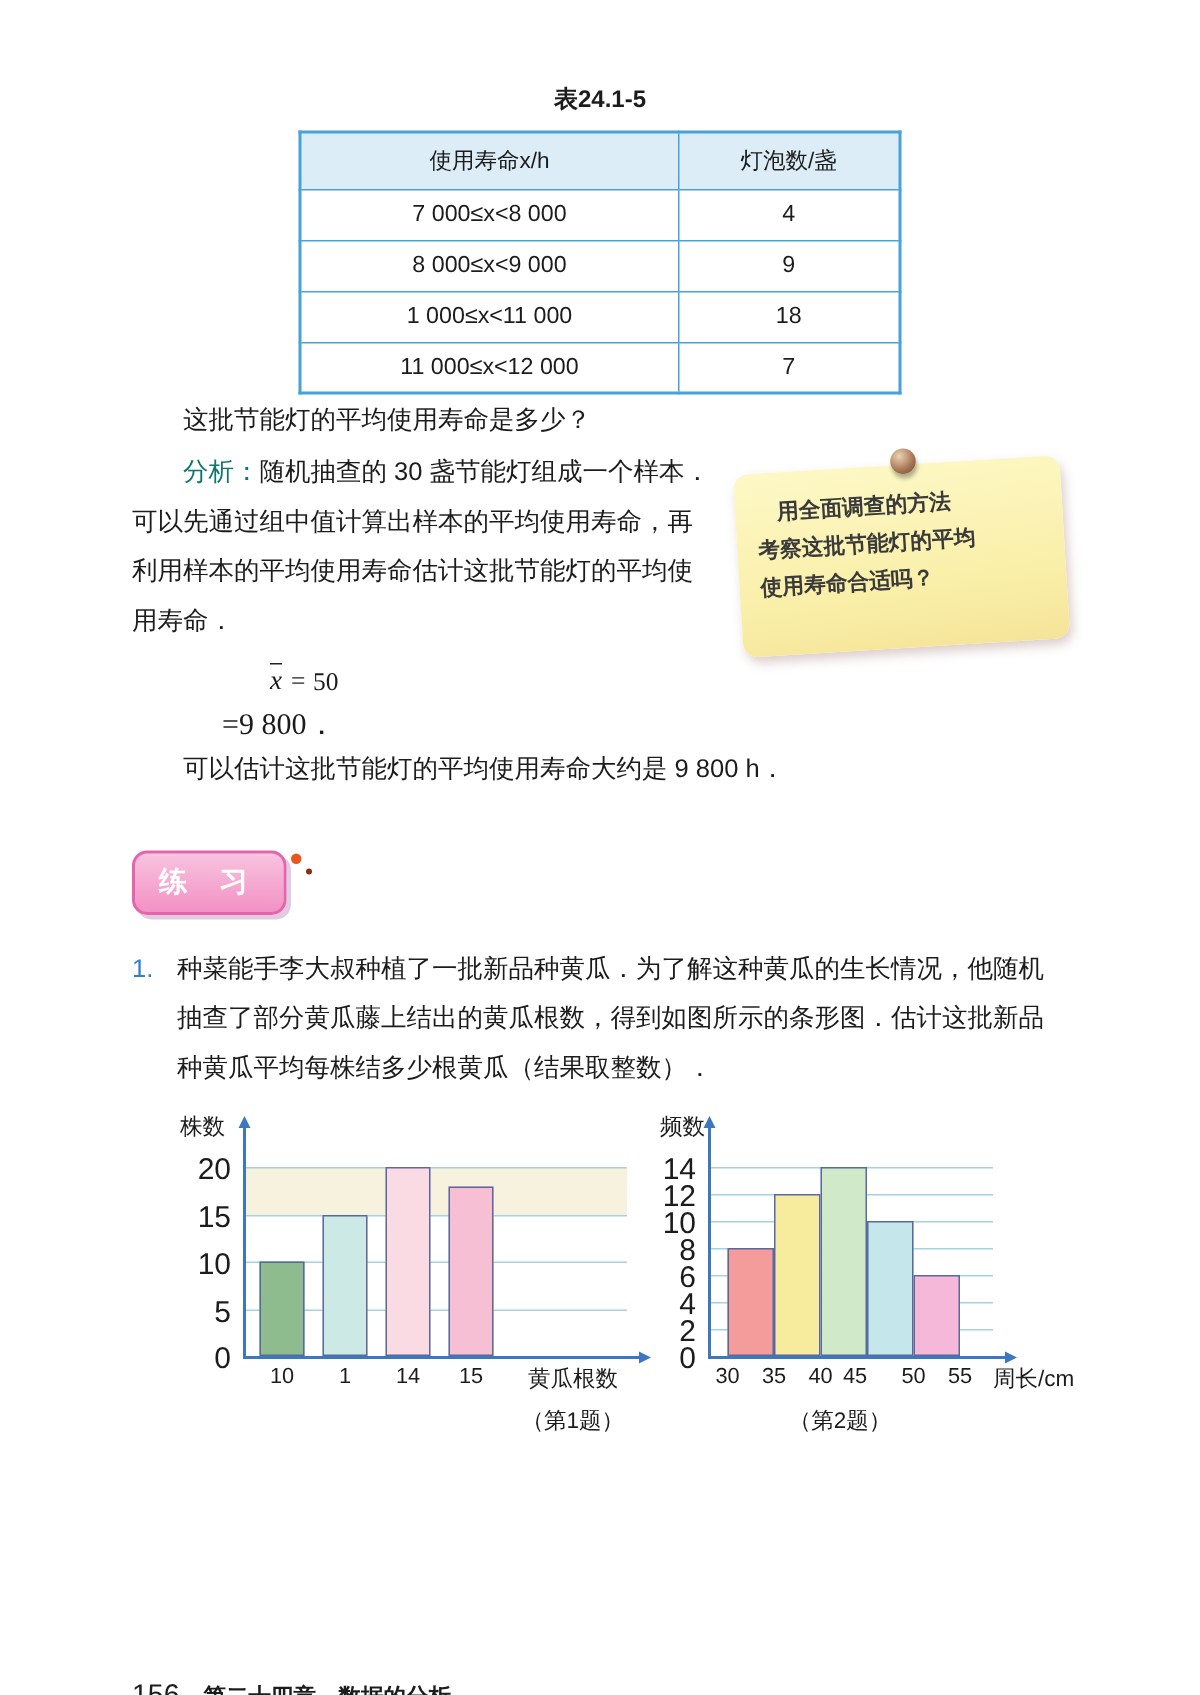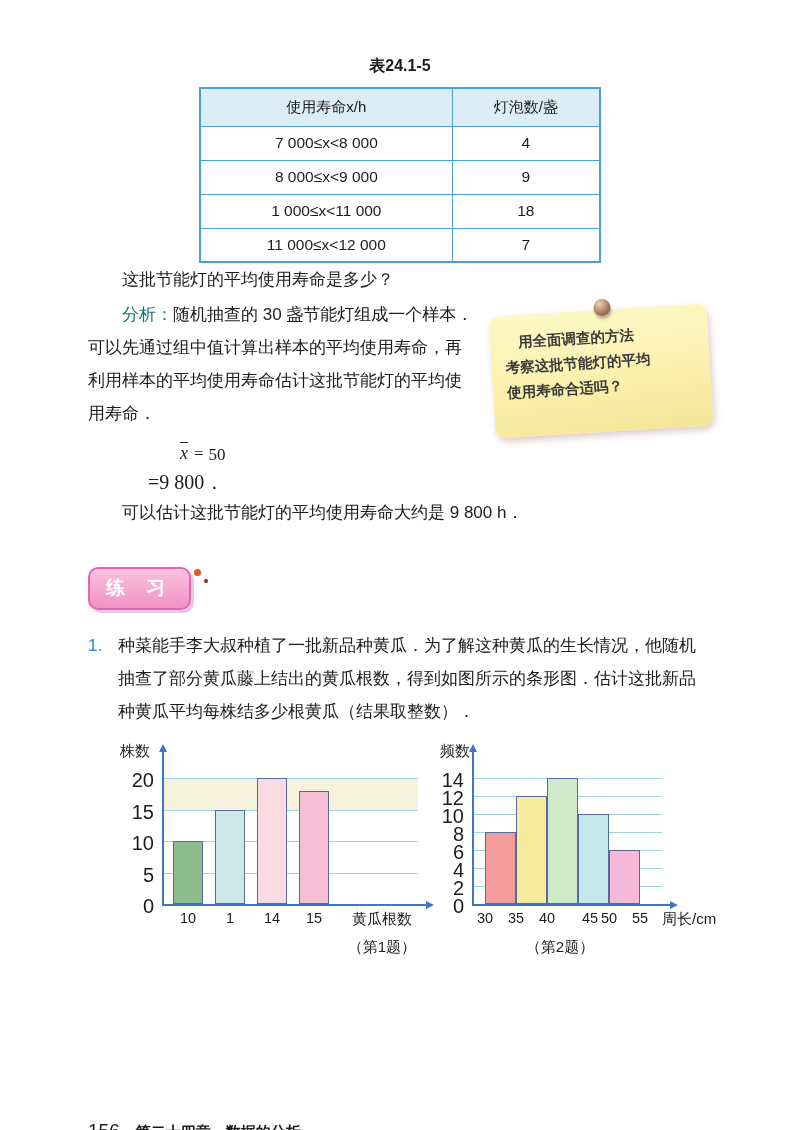--- a/index.html
+++ b/index.html
@@ -215,21 +215,21 @@
           <div class="gridline" style="left: 43px; top: 34px; width: 189px;"></div>
           <div class="ytick" style="left: -2px; top: 25px; width: 36px;">14</div>
           <div class="bar" style="left: 55px; width: 31px; top: 88px; height: 72px; background: rgb(244, 156, 156);"></div>
           <div class="bar" style="left: 86px; width: 31px; top: 52px; height: 108px; background: rgb(247, 236, 158);"></div>
           <div class="bar" style="left: 117px; width: 31px; top: 34px; height: 126px; background: rgb(207, 233, 201);"></div>
           <div class="bar" style="left: 148px; width: 31px; top: 70px; height: 90px; background: rgb(197, 231, 236);"></div>
           <div class="bar" style="left: 179px; width: 31px; top: 106px; height: 54px; background: rgb(245, 184, 216);"></div>
           <div class="xtick" style="left: 37px; top: 166px; width: 36px;">30</div>
           <div class="xtick" style="left: 68px; top: 166px; width: 36px;">35</div>
           <div class="xtick" style="left: 99px; top: 166px; width: 36px;">40</div>
-          <div class="xtick" style="left: 142px; top: 166px; width: 36px;">45</div>
+          <div class="xtick" style="left: 122px; top: 166px; width: 36px;">45</div>
           <div class="xtick" style="left: 161px; top: 166px; width: 36px;">50</div>
           <div class="xtick" style="left: 192px; top: 166px; width: 36px;">55</div>
           <div class="axis-v" style="left: 42px; top: 6px; height: 154px;"></div>
           <div class="axis-h" style="left: 42px; top: 160px; width: 198px;"></div>
           <div class="arrow-up" style="left: 39px; top: 0px;"></div>
           <div class="arrow-right" style="left: 240px; top: 157px;"></div>
           <div class="axis-label" style="left: 0px; top: -2px;">频数</div>
           <div class="axis-label" style="left: 222px; top: 166px;">周长/cm</div>
           <div class="caption" style="left: 0px; right: 40px; top: 194px;">（第2题）</div>
         </div>

